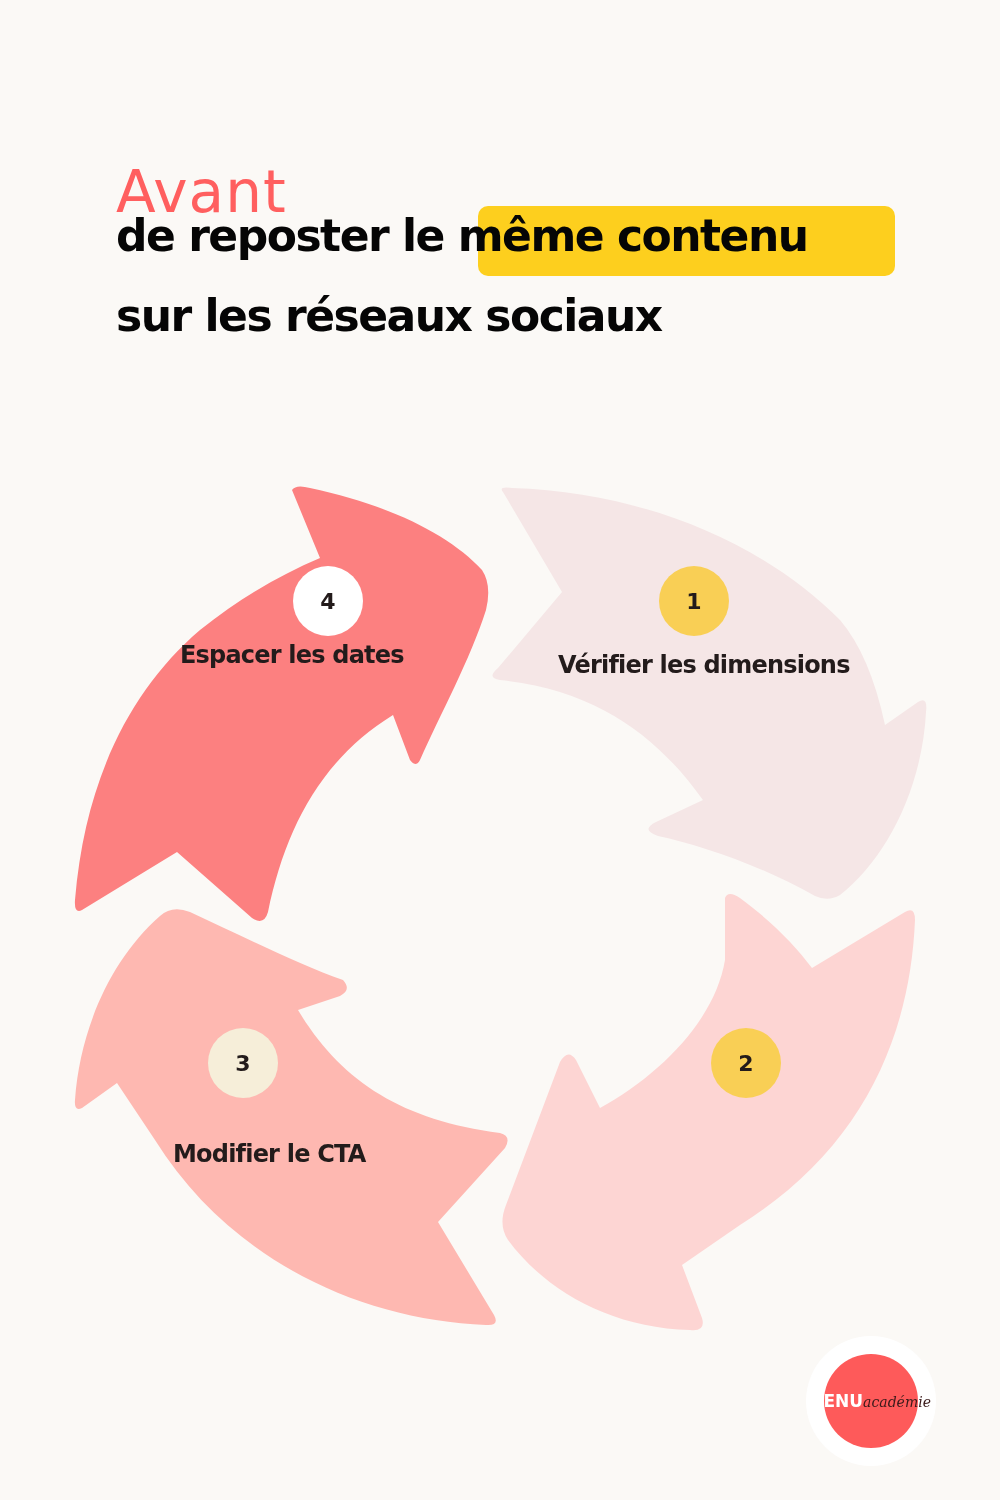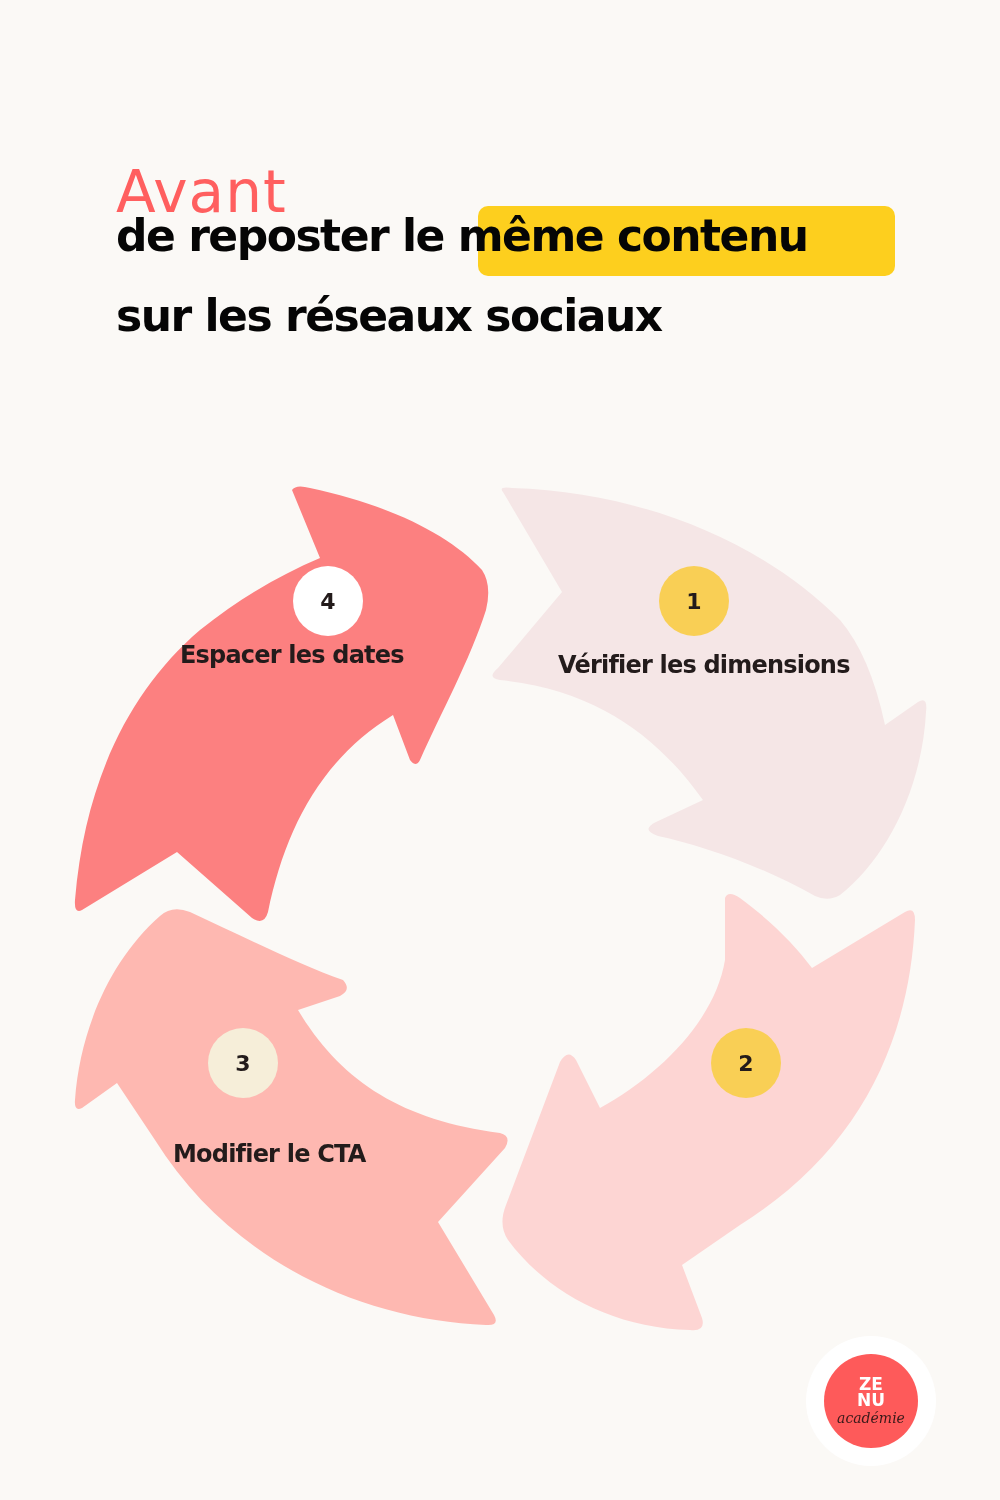--- a/index.html
+++ b/index.html
@@ -36,21 +36,21 @@
     font-size: 24px; line-height: 44px; color: #231B1B; letter-spacing: -0.8px; white-space: nowrap;
   }
   .step-text span { display: block; }
 
   .logo-outer {
     position: absolute; left: 806px; top: 1336px; width: 130px; height: 130px; border-radius: 50%;
     background: #FFFFFF; display: flex; align-items: center; justify-content: center;
   }
   .logo-inner {
     width: 94px; height: 94px; border-radius: 50%; background: #FE5A5A;
-    display: flex; flex-direction: column; align-items: center; justify-content: center; color: #FFFFFF;
+    display: flex; align-items: center; justify-content: center; color: #FFFFFF;
   }
   .logo-word { font-family: "DejaVu Sans", sans-serif; font-weight: bold; font-size: 17px; line-height: 16px; letter-spacing: 0px; }
   .logo-sub { font-family: "DejaVu Serif", serif; font-style: italic; font-size: 14px; color: #3A1A1A; margin-top: 2px; }
 </style>
 </head>
 <body>
 
 <div class="avant">Avant</div>
 <div class="highlight"></div>
 <div class="title-line line1">

